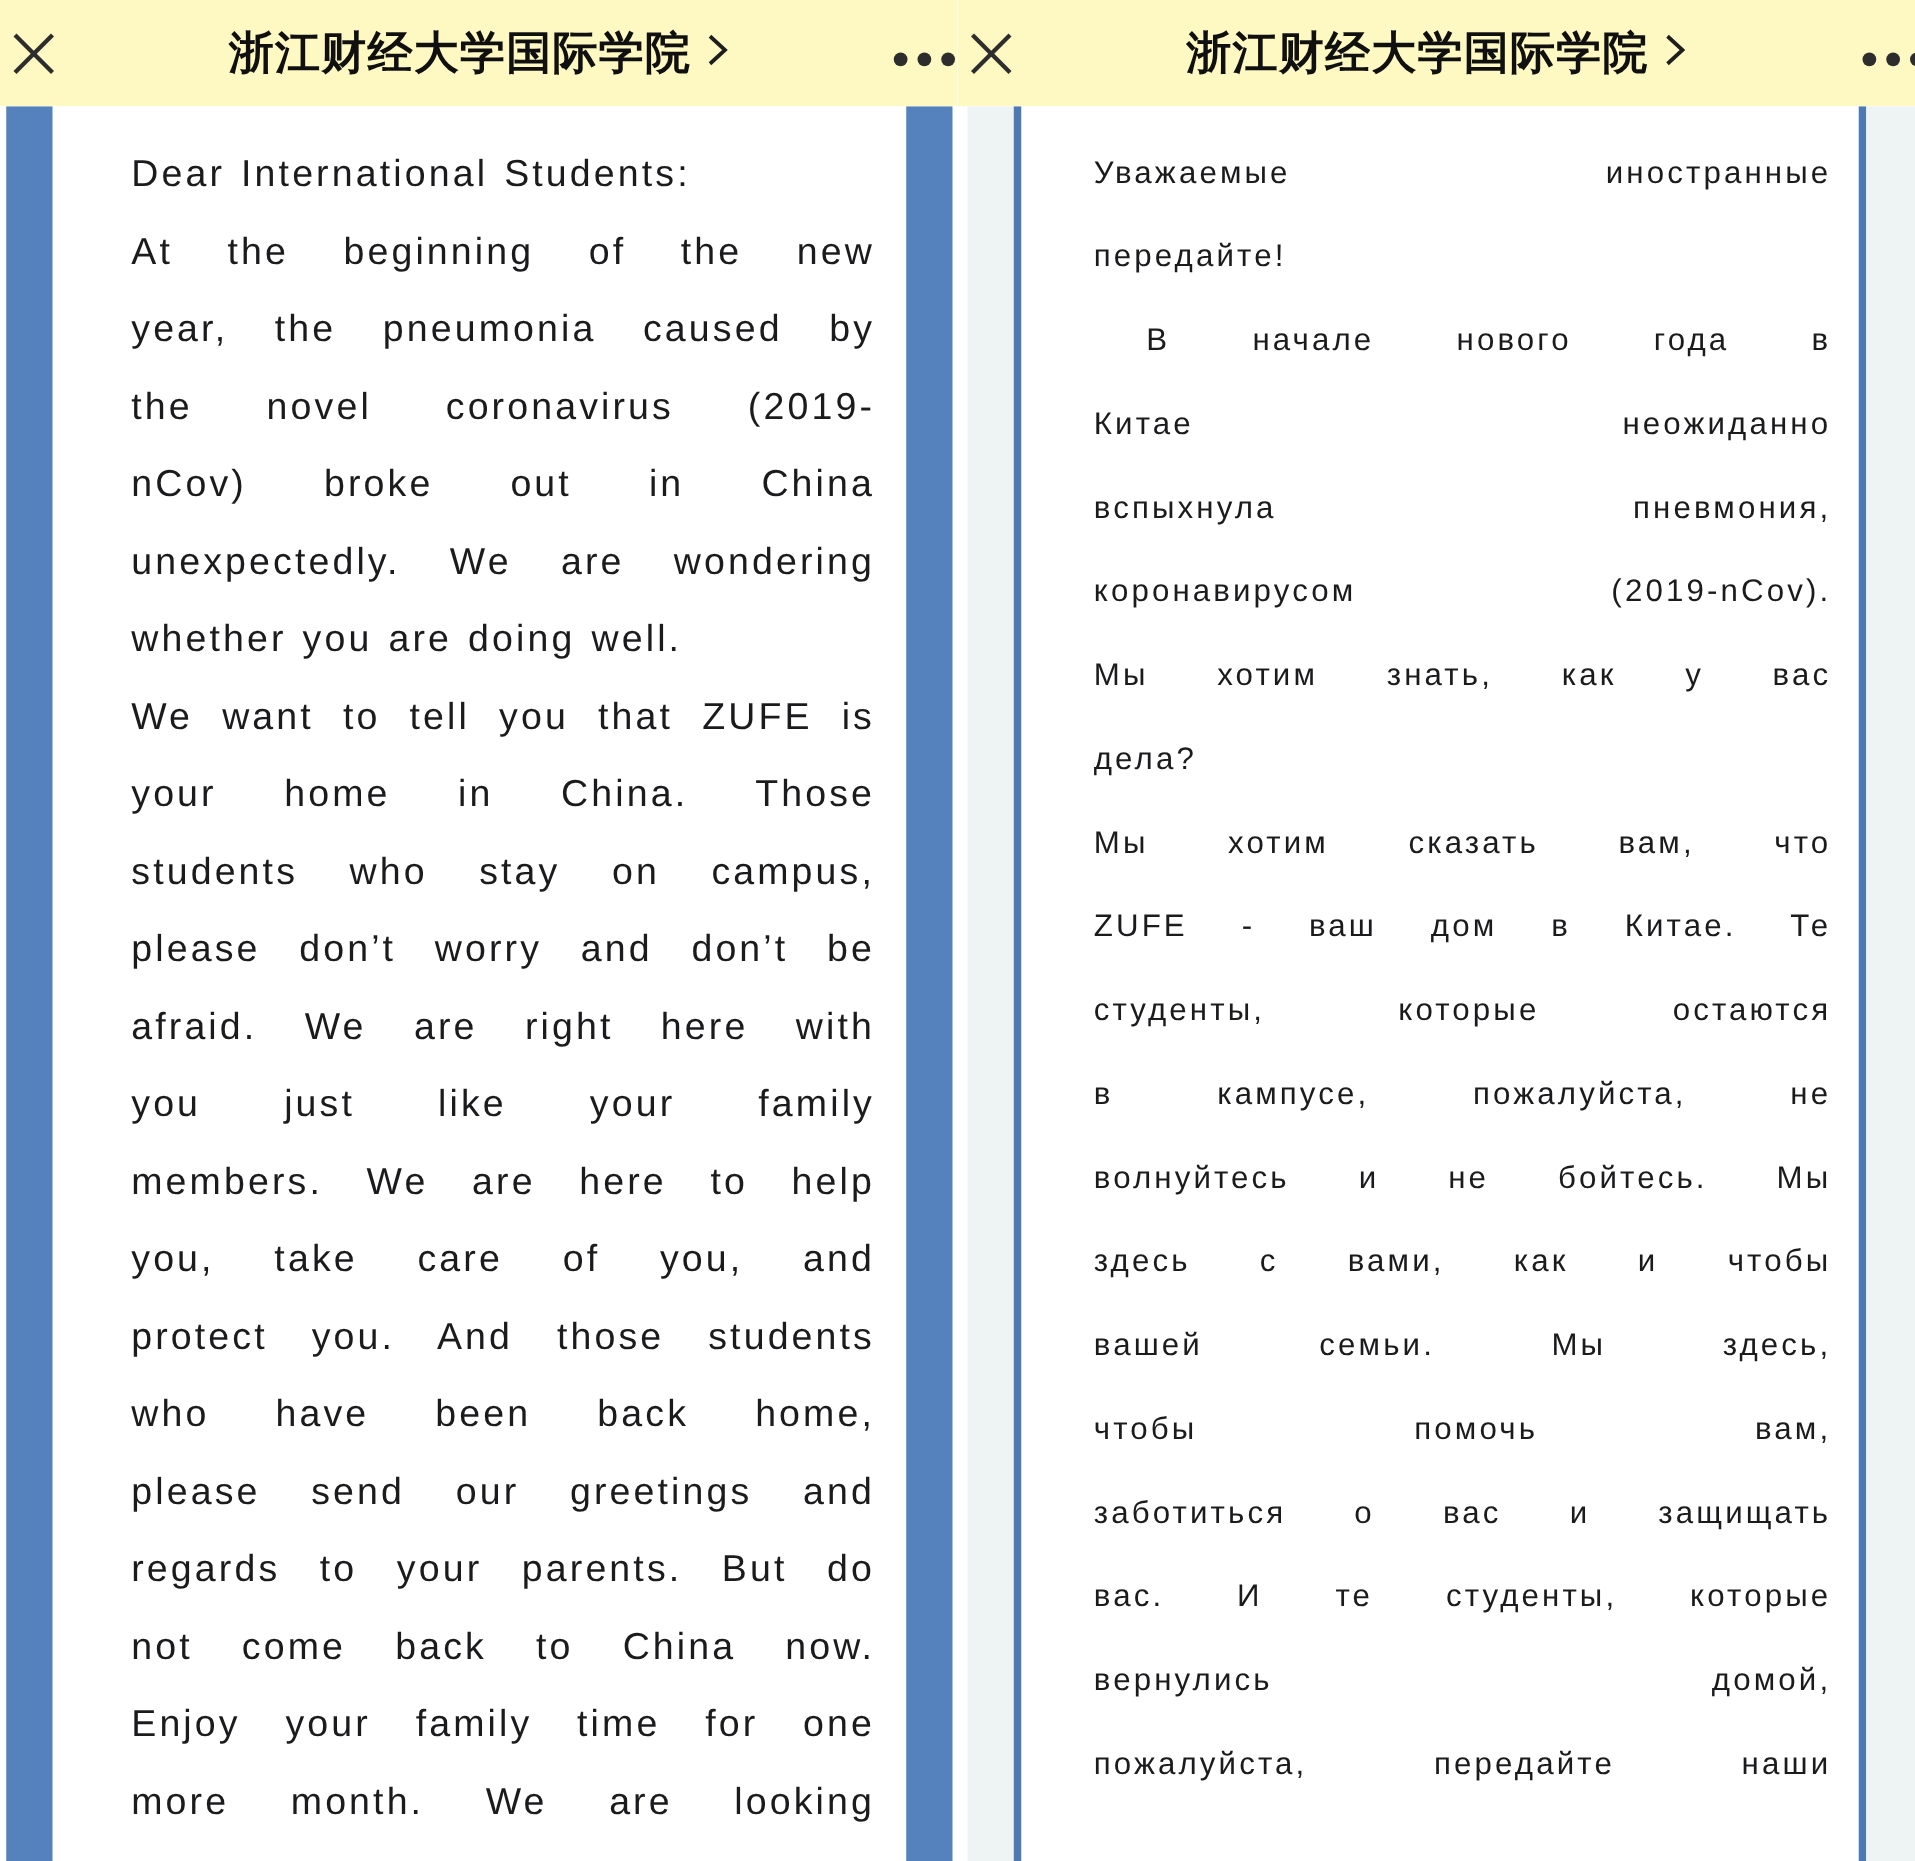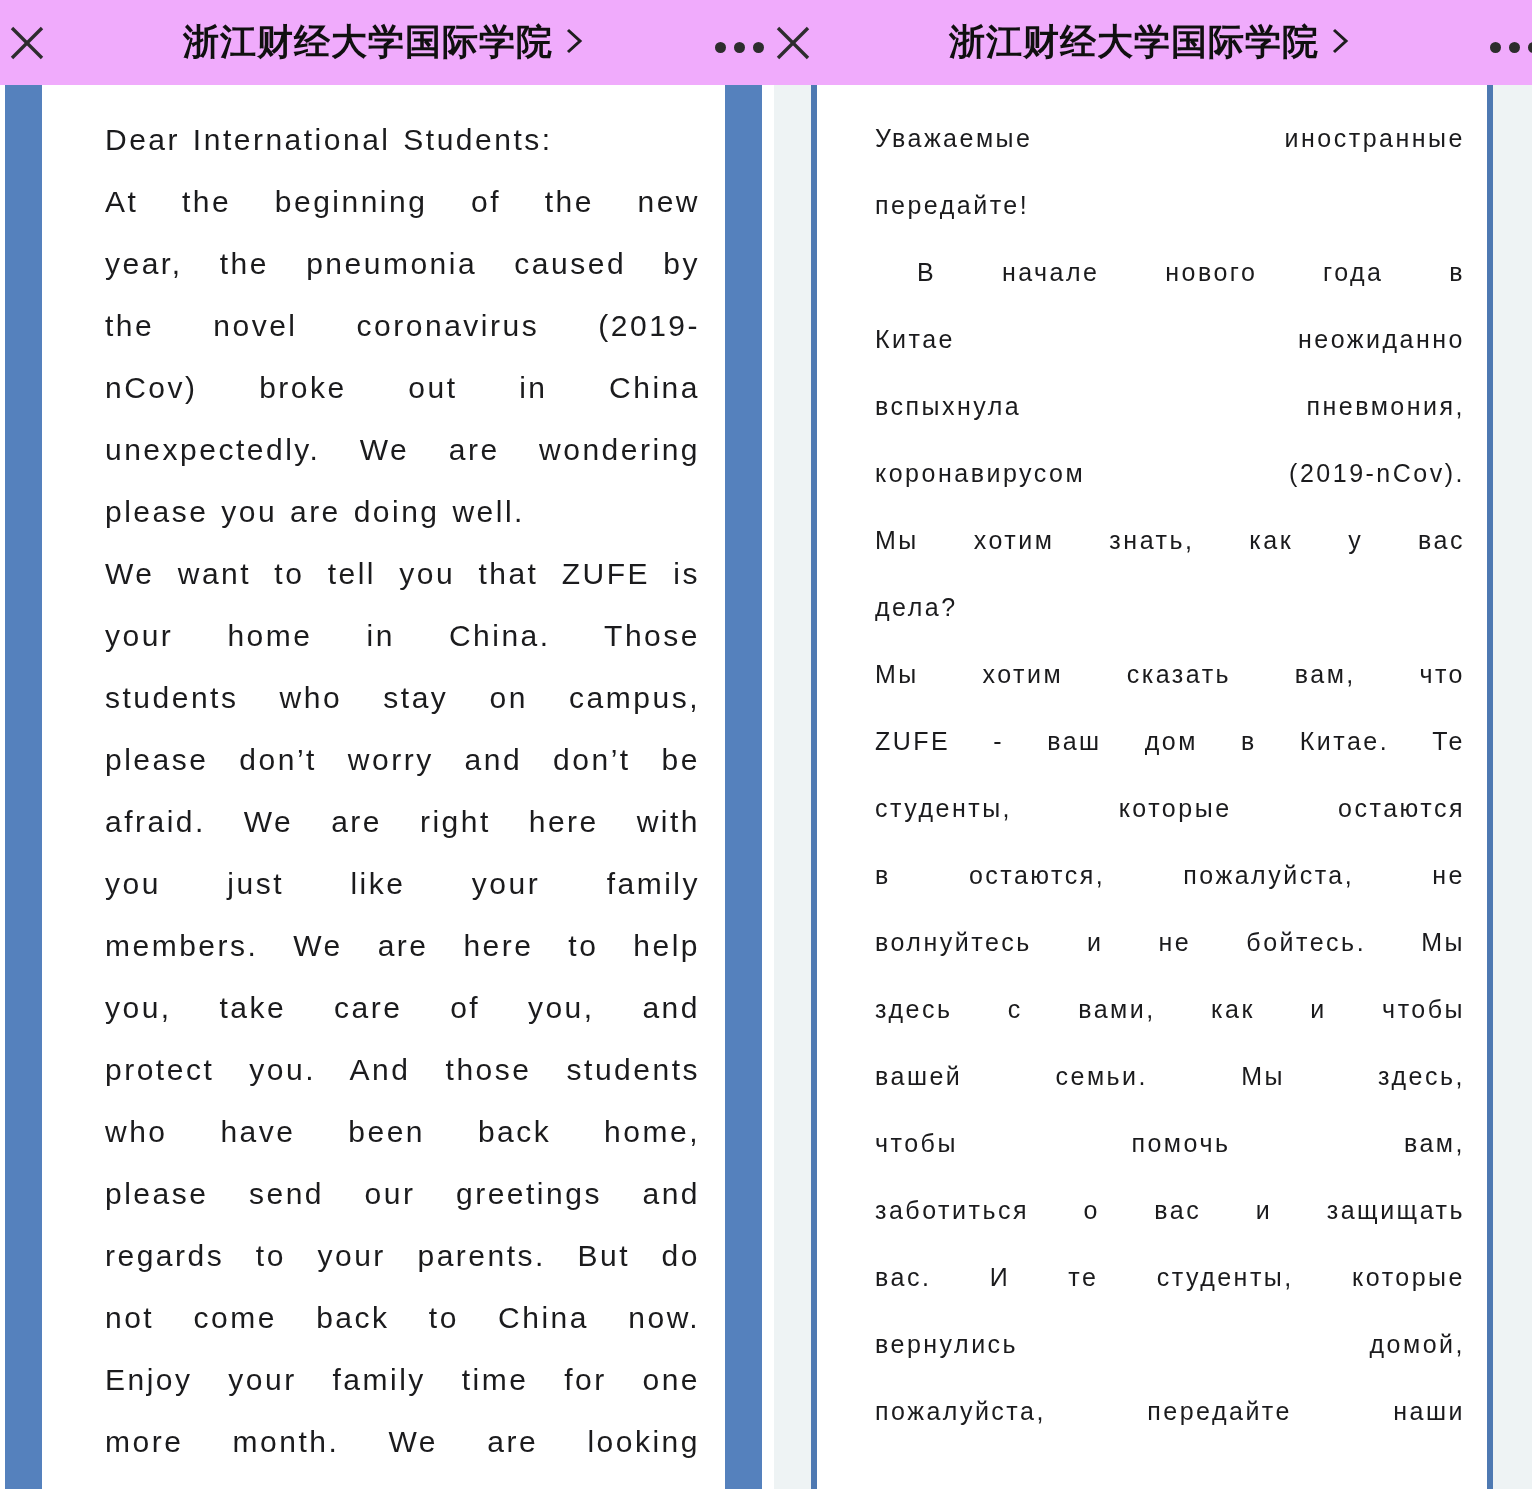--- a/index.html
+++ b/index.html
@@ -3,21 +3,21 @@
 <meta charset="utf-8">
 <style>
   * { margin:0; padding:0; box-sizing:border-box; }
   html,body { width:1532px; height:1489px; overflow:hidden; background:#ffffff;
               font-family:"Liberation Sans","DejaVu Sans",sans-serif; }
   .screen { display:flex; width:1532px; height:1489px; }
   .panel { position:relative; width:766px; height:1489px; overflow:hidden; background:#fff;
            display:flex; flex-direction:column; }
 
   
-  .hdr { position:relative; flex:none; height:85px; background:#f0abfc; }
+  .hdr { position:relative; flex:none; height:85px; background:#fef9c3; }
   .icon-close { position:absolute; left:8px; top:24px; width:38px; height:38px; cursor:pointer; }
   .icon-close svg { display:block; }
   .title-wrap { position:absolute; left:50%; top:0; height:85px; transform:translateX(-50%);
                 display:flex; align-items:center; gap:12px; white-space:nowrap; cursor:pointer; }
   .title-txt { font-size:36px; font-weight:700; color:#101010; letter-spacing:1px; }
   .icon-menu { position:absolute; right:2px; top:42px; display:flex; gap:8px; cursor:pointer; }
   .icon-menu i { display:block; width:11px; height:11px; border-radius:50%; background:#2d2d2d; }
   .panel-right .icon-menu { right:-7px; }
 
   
@@ -73,21 +73,21 @@
     </div>
     <div class="content">
       <div class="vbar bar-l"></div>
       <div class="textcol">
           <div class="ln">Dear International Students:</div>
           <div class="ln j">At the beginning of the new</div>
           <div class="ln j">year, the pneumonia caused by</div>
           <div class="ln j">the novel coronavirus (2019-</div>
           <div class="ln j">nCov) broke out in China</div>
           <div class="ln j">unexpectedly. We are wondering</div>
-          <div class="ln">please you are doing well.</div>
+          <div class="ln">whether you are doing well.</div>
           <div class="ln j">We want to tell you that ZUFE is</div>
           <div class="ln j">your home in China. Those</div>
           <div class="ln j">students who stay on campus,</div>
           <div class="ln j">please don’t worry and don’t be</div>
           <div class="ln j">afraid. We are right here with</div>
           <div class="ln j">you just like your family</div>
           <div class="ln j">members. We are here to help</div>
           <div class="ln j">you, take care of you, and</div>
           <div class="ln j">protect you. And those students</div>
           <div class="ln j">who have been back home,</div>
@@ -131,21 +131,21 @@
           <div class="ln">передайте!</div>
           <div class="ln j ind">В начале нового года в</div>
           <div class="ln j">Китае неожиданно</div>
           <div class="ln j">вспыхнула пневмония,</div>
           <div class="ln j">коронавирусом (2019-nCov).</div>
           <div class="ln j">Мы хотим знать, как у вас</div>
           <div class="ln">дела?</div>
           <div class="ln j">Мы хотим сказать вам, что</div>
           <div class="ln j">ZUFE - ваш дом в Китае. Те</div>
           <div class="ln j">студенты, которые остаются</div>
-          <div class="ln j">в остаются, пожалуйста, не</div>
+          <div class="ln j">в кампусе, пожалуйста, не</div>
           <div class="ln j">волнуйтесь и не бойтесь. Мы</div>
           <div class="ln j">здесь с вами, как и чтобы</div>
           <div class="ln j">вашей семьи. Мы здесь,</div>
           <div class="ln j">чтобы помочь вам,</div>
           <div class="ln j">заботиться о вас и защищать</div>
           <div class="ln j">вас. И те студенты, которые</div>
           <div class="ln j">вернулись домой,</div>
           <div class="ln j">пожалуйста, передайте наши</div>
         </div>
       <div class="vbar thin-r"></div>

